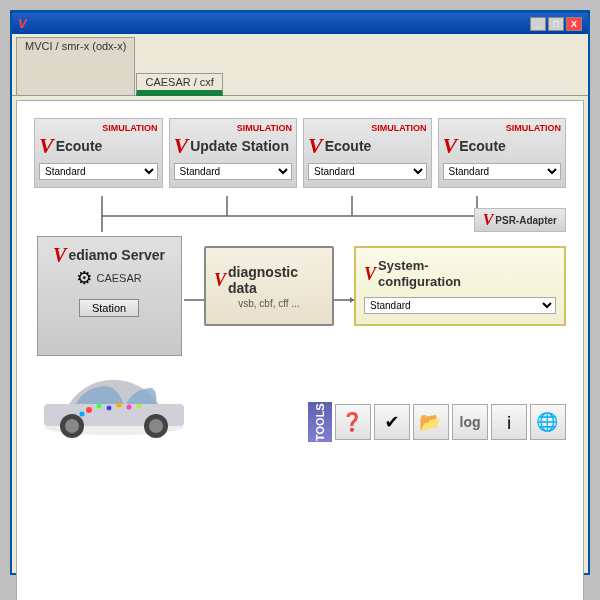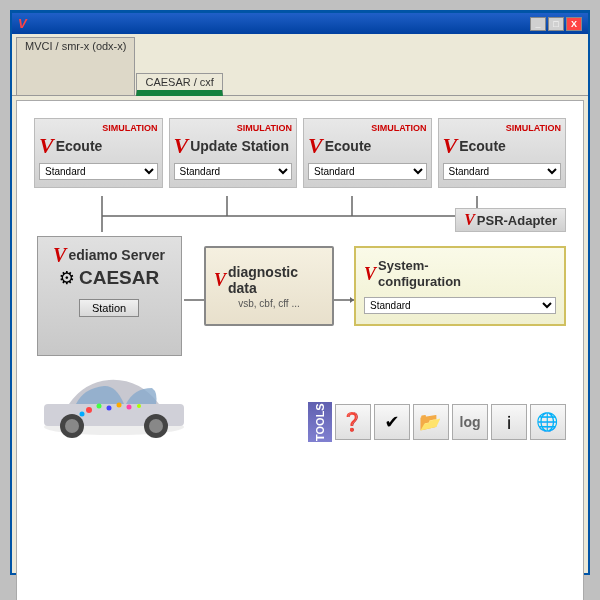--- a/index.html
+++ b/index.html
@@ -158,21 +158,21 @@
     .psr-box {
       border: 1px solid #bbb;
       background: linear-gradient(to bottom, #e8e8e8, #d0d0d0);
       padding: 3px 8px;
       display: flex;
       align-items: center;
       gap: 2px;
     }
 
     .psr-name {
-      font-size: 13px;
+      font-size: 10px;
       font-weight: bold;
       color: #333;
       text-align: right;
     }
 
     
     .vediamo-box {
       border: 1px solid #999;
       background: linear-gradient(to bottom, #e0e0e0, #c8c8c8);
       padding: 8px;
@@ -197,22 +197,22 @@
     }
 
     .vediamo-sub {
       display: flex;
       align-items: center;
       gap: 4px;
       margin-bottom: 6px;
     }
 
     .caesar-text {
-      font-size: 19px;
-      font-weight: bold;
+      font-size: 11px;
+      font-weight: normal;
       color: #333;
     }
 
     .update-btn {
       border: 1px solid #888;
       background: linear-gradient(to bottom, #f0f0f0, #d8d8d8);
       padding: 2px 12px;
       font-size: 11px;
       cursor: pointer;
       margin-top: 4px;

